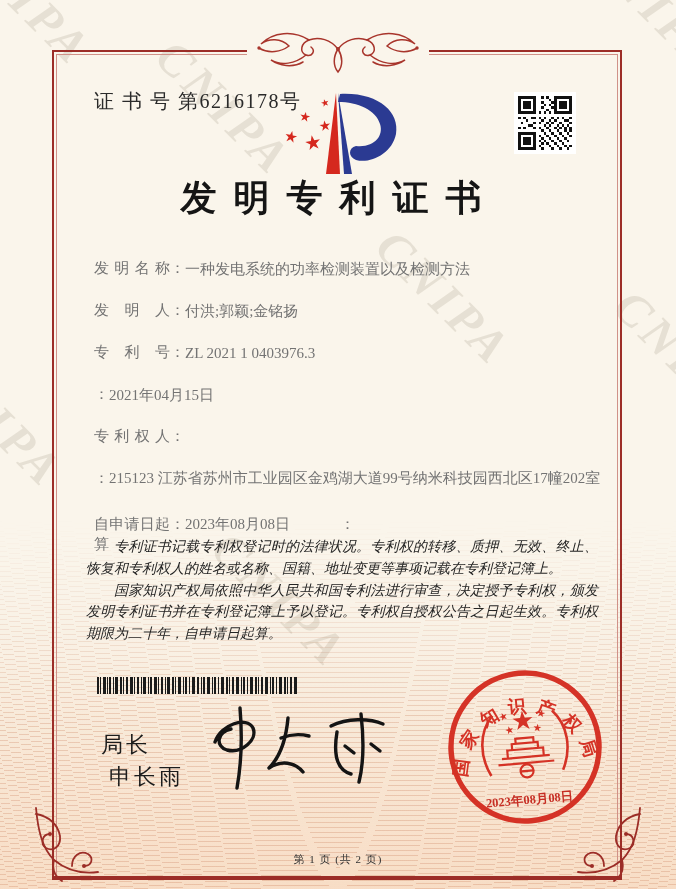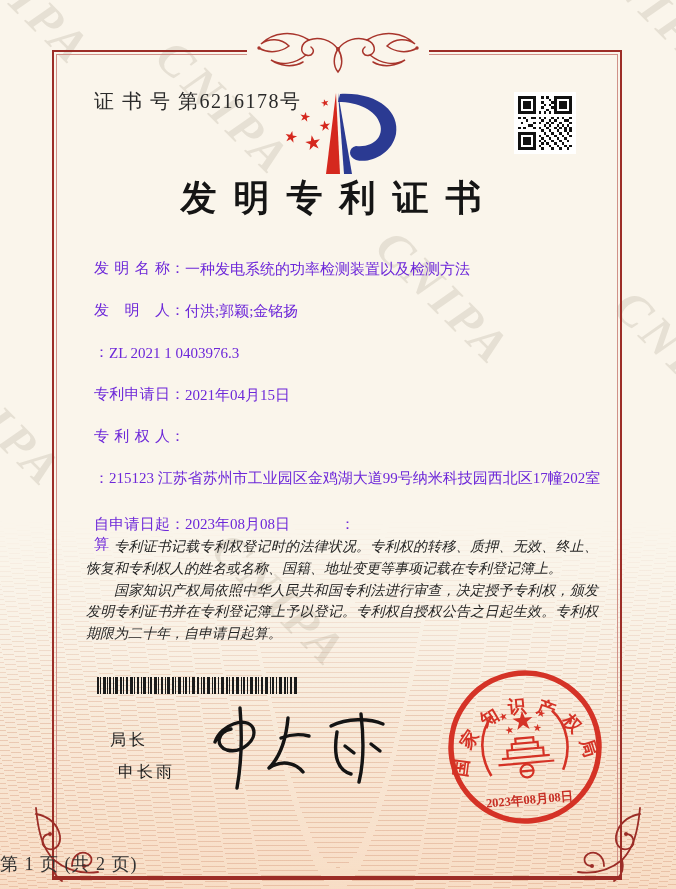--- a/index.html
+++ b/index.html
@@ -24,45 +24,45 @@
   .ornament{position:absolute;left:233px;top:22px;}
   .corner{position:absolute;}
   
   .certno{position:absolute;left:94px;top:88px;font-size:20px;letter-spacing:1.5px;color:#2a2a2a;}
   .logo{position:absolute;left:278px;top:90px;}
   .qr{position:absolute;left:514px;top:92px;width:54px;height:54px;background:#fff;padding:4px;}
   .title{position:absolute;left:0;top:174px;width:100%;text-align:center;
          font-size:36px;font-weight:700;letter-spacing:17px;padding-left:3px;
          box-sizing:border-box;color:#151515;}
   
-  .fields{position:absolute;left:94px;top:258px;width:510px;font-size:15px;color:#6d28d9;}
+  .fields{position:absolute;left:94px;top:258px;width:510px;font-size:15px;color:#737373;}
   .frow{display:flex;height:42px;line-height:20px;}
   .frow.addr{height:46px;}
   .lbl{width:76px;text-align:justify;text-align-last:justify;flex:0 0 76px;}
   .colon{flex:0 0 14px;}
   .val{flex:1;line-height:22px;}
   .frow.addr .val{margin-top:-1px;}
   .pair2{margin-left:50px;display:flex;}
   .pair2 .lbl{flex:0 0 76px;}
   
   .bodytext{position:absolute;left:86px;top:536px;width:512px;font-size:14px;
             line-height:21.8px;text-align:justify;font-style:italic;color:#242424;}
   .bodytext p{margin:0;text-indent:2em;}
   
   .barcode{position:absolute;left:97px;top:677px;}
   
-  .director{position:absolute;left:110px;font-family:"Liberation Sans","DejaVu Sans",sans-serif;
-            font-size:16px;letter-spacing:3px;color:#1c1c1c;}
+  .director{position:absolute;left:101px;font-family:"Liberation Sans","DejaVu Sans",sans-serif;
+            font-size:22px;letter-spacing:3px;color:#1c1c1c;}
   .d1{top:730px;} .d2{top:762px;margin-left:8px;}
   .sig{position:absolute;left:185px;top:698px;}
   
   .seal{position:absolute;left:440px;top:662px;transform:rotate(-5deg);opacity:.94;}
   
-  .footer{position:absolute;left:0;top:852px;width:100%;
-          font-size:18px;letter-spacing:1px;color:#333;}
+  .footer{position:absolute;left:0;top:852px;width:100%;text-align:center;
+          font-size:11px;letter-spacing:1px;color:#333;}
 </style>
 </head>
 <body>
 
 <div class="page">
 
   <div class="waves"></div>
 
   <div class="wm" style="left:-60px;top:-30px;">CNIPA</div>
   <div class="wm" style="left:570px;top:-22px;">CNIPA</div>
@@ -158,25 +158,25 @@
       <span class="lbl">发明名称</span>
         <span class="colon">：</span>
       <span class="val">一种发电系统的功率检测装置以及检测方法</span>
     </div>
     <div class="frow">
       <span class="lbl">发明人</span>
         <span class="colon">：</span>
       <span class="val">付洪;郭颖;金铭扬</span>
     </div>
     <div class="frow">
+      <span class="lbl">专利号</span>
         <span class="colon">：</span>
       <span class="val">ZL 2021 1 0403976.3</span>
     </div>
     <div class="frow">
-      <span class="lbl">专利申请日</span>
         <span class="colon">：</span>
       <span class="val">2021年04月15日</span>
     </div>
     <div class="frow">
       <span class="lbl">专利权人</span>
         <span class="colon">：</span>
     </div>
     <div class="frow addr">
         <span class="colon">：</span>
       <span class="val">215123 江苏省苏州市工业园区金鸡湖大道99号纳米科技园西北区17幢202室</span>

